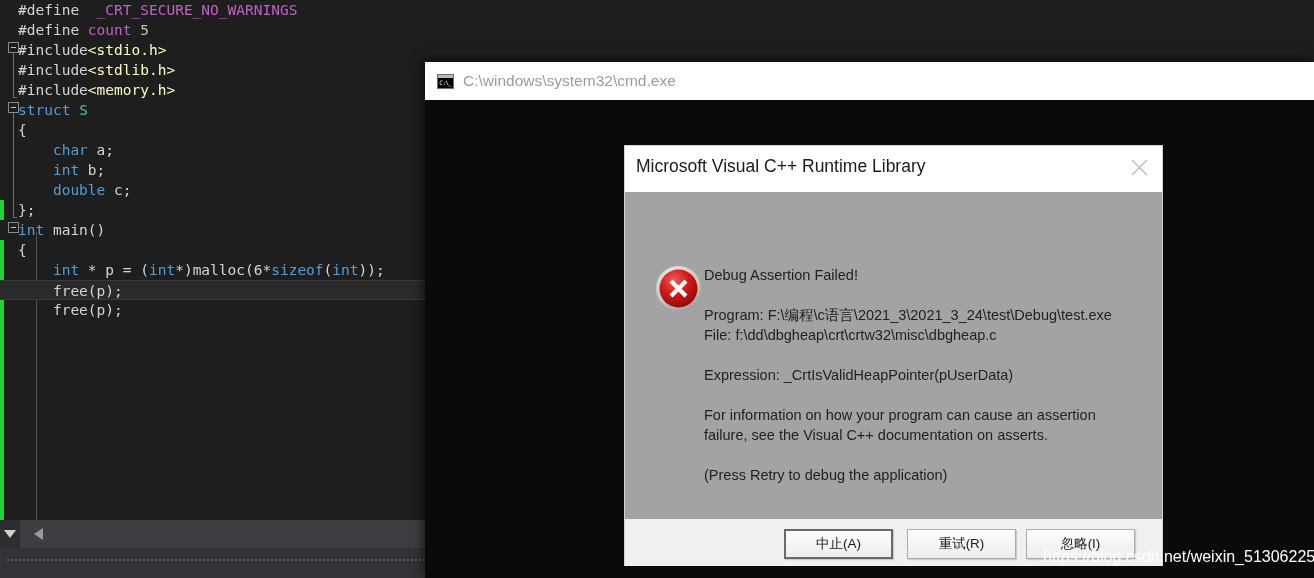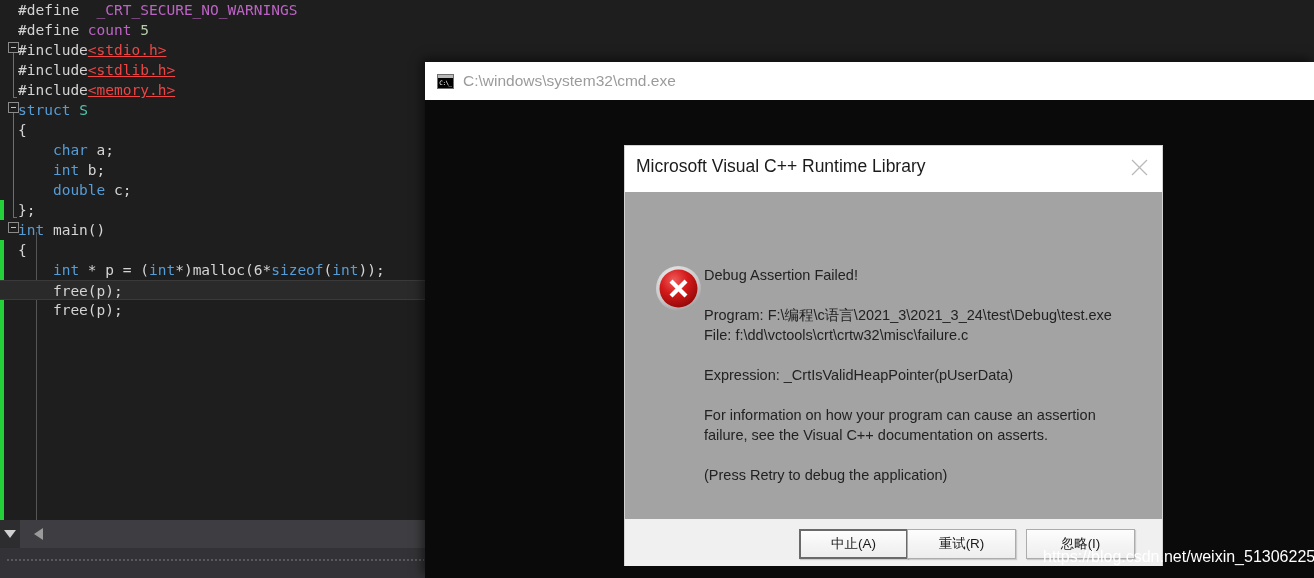--- a/index.html
+++ b/index.html
@@ -104,21 +104,21 @@
     box-sizing: border-box;
   }
   .code-line.current {
     background: #2a2a2a;
     border-top: 1px solid #3a3a3a;
     border-bottom: 1px solid #3a3a3a;
   }
   .tok-pre   { color: #d4d4d4; }      
   .tok-macro { color: #bd63c5; }      
   .tok-num   { color: #b5cea8; }      
-  .tok-str   { color: #ef4444; text-decoration: underline; }      
+  .tok-str   { color: #fef9c3; }      
   .tok-kw    { color: #569cd6; }      
   .tok-type  { color: #4ec9b0; }      
   .tok-id    { color: #d4d4d4; }
   .tok-punct { color: #d4d4d4; }
 
   
   #h-scroll {
     position: absolute;
     left: 0;
     top: 520px;
@@ -322,21 +322,20 @@
     color: #1a1a1a;
     text-align: center;
     line-height: 28px;
     box-shadow: 1px 1px 1px rgba(0,0,0,0.15);
     cursor: default;
     padding: 0;
   }
   .dlg-btn.default {
     border: 2px solid #6a6a6a;
     line-height: 26px;
-    margin-left: 15px;
   }
   #btn-abort  { left: 159px; }
   #btn-retry  { left: 282px; }
   #btn-ignore { left: 401px; }
 
   
   #watermark {
     position: absolute;
     left: 1031px;
     top: 548px;
@@ -422,21 +421,21 @@
         <circle cx="23.5" cy="23.5" r="22.5" fill="url(#ringGrad)"></circle>
         <circle cx="23.5" cy="23.5" r="19" fill="url(#redGrad)"></circle>
         <path d="M14.5 17.5 L17.5 14.5 L23.5 20.5 L29.5 14.5 L32.5 17.5 L26.5 23.5 L32.5 29.5 L29.5 32.5 L23.5 26.5 L17.5 32.5 L14.5 29.5 L20.5 23.5 Z" fill="#ffffff"></path>
       </svg>
     </div>
 
     <div id="dialog-text">
       <div class="para headline">Debug Assertion Failed!</div>
       <div class="para" id="detail-lines">
           <span class="line">Program: F:\编程\c语言\2021_3\2021_3_24\test\Debug\test.exe</span>
-          <span class="line">File: f:\dd\vctools\crt\crtw32\misc\failure.c</span>
+          <span class="line">File: f:\dd\dbgheap\crt\crtw32\misc\dbgheap.c</span>
         </div>
       <div class="para">Expression: _CrtIsValidHeapPointer(pUserData)</div>
       <div class="para" id="info-lines">
           <span class="line">For information on how your program can cause an assertion</span>
           <span class="line">failure, see the Visual C++ documentation on asserts.</span>
         </div>
       <div class="para">(Press Retry to debug the application)</div>
     </div>
   </div>
 

